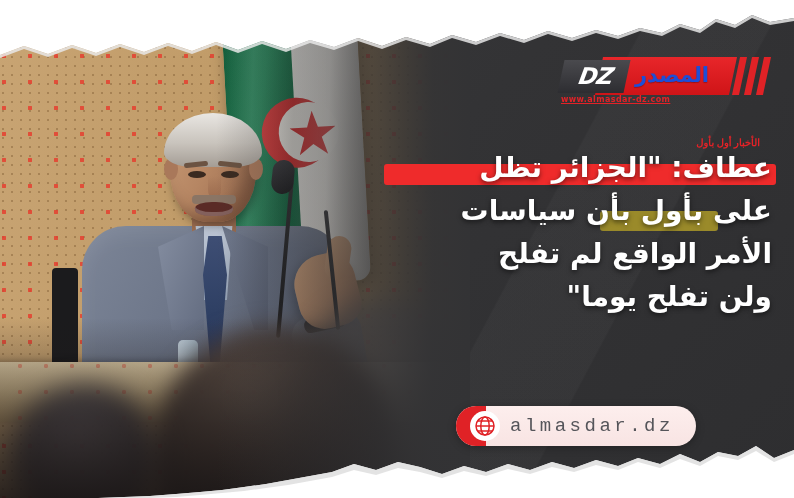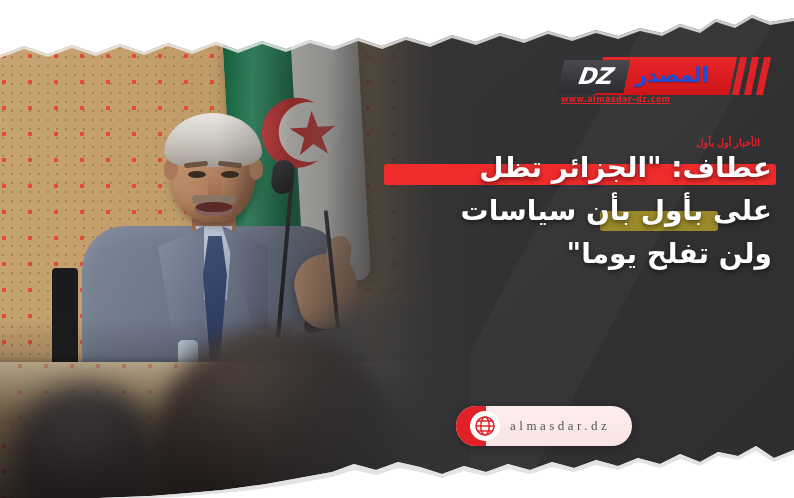--- a/index.html
+++ b/index.html
@@ -533,22 +533,22 @@
     height: 30px;
     border-radius: 50%;
     background: #ffffff;
     display: flex;
     align-items: center;
     justify-content: center;
   }
   .pill-text {
     margin-left: 24px;
     color: #55555a;
-    font-family: Liberation Serif, serif;
-    font-size: 13px;
+    font-family: Liberation Mono, monospace;
+    font-size: 19px;
     letter-spacing: 3.5px;
     white-space: nowrap;
   }
 </style>
 </head>
 <body>
 
 <div id="card">
 
   <div class="bg-dark"></div>
@@ -635,20 +635,23 @@
   <div class="headline">
     <div class="hl-line">
       <span class="hl-hi red"></span>
       <span class="txt">عطاف: "الجزائر تظل</span>
     </div>
     <div class="hl-line">
       <span class="hl-hi olive"></span>
       <span class="txt">على بأول بأن سياسات</span>
     </div>
     <div class="hl-line">
+      <span class="txt">الأمر الواقع لم تفلح</span>
+    </div>
+    <div class="hl-line">
       <span class="txt">ولن تفلح يوما"</span>
     </div>
   </div>
 
   <div class="pill">
     <div class="pill-cap"></div>
     <div class="pill-globe">
       <svg width="24" height="24" viewBox="0 0 24 24" fill="none" stroke="#e02226" stroke-width="1.5">
         <circle cx="12" cy="12" r="9"></circle>
         <ellipse cx="12" cy="12" rx="4.2" ry="9"></ellipse>

